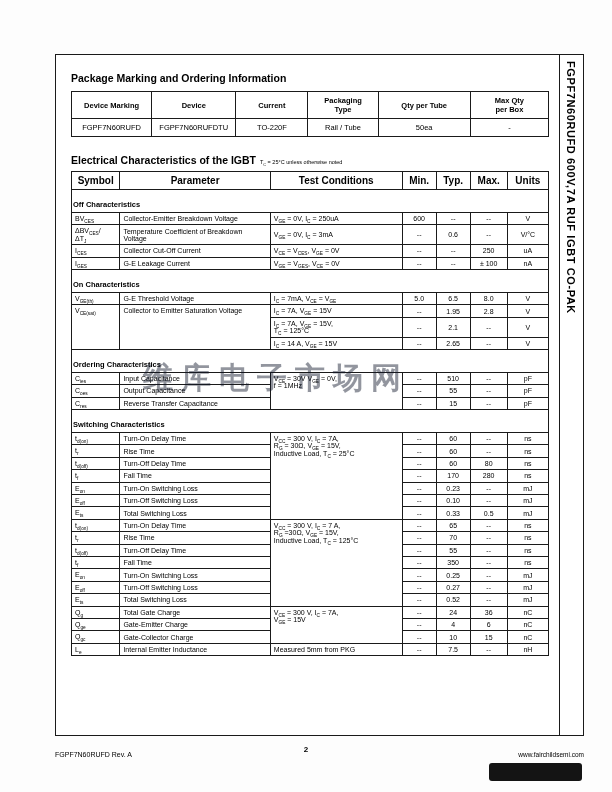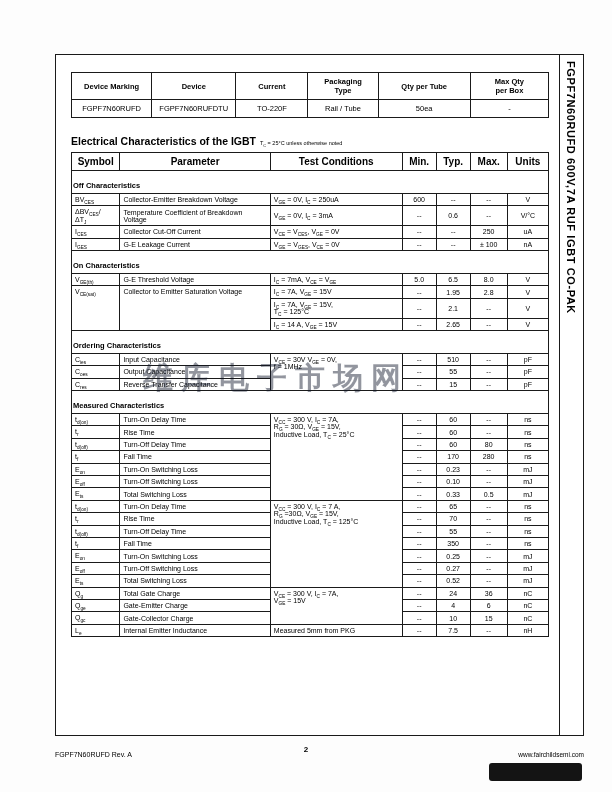--- a/index.html
+++ b/index.html
@@ -75,20 +75,21 @@
 </style>
 </head>
 <body>
 
 <div class="viewport">
 
   <div class="frame">
 
     <div class="content">
 
+      <div class="h-title">Package Marking and Ordering Information</div>
 
       <table class="otable">
         <colgroup>
           <col style="width:80px">
             <col style="width:84px">
             <col style="width:72px">
           <col style="width:70px">
             <col style="width:92px">
             <col style="width:78px">
         </colgroup>
@@ -236,21 +237,21 @@
             </tr>
             <tr>
               <td class="al">C<sub>res</sub></td>
               <td class="al">Reverse Transfer Capacitance</td>
               <td>--</td>
               <td>15</td>
               <td>--</td>
               <td>pF</td>
             </tr>
             <tr>
-              <td colspan="7" class="section">Measured Characteristics</td>
+              <td colspan="7" class="section">Switching Characteristics</td>
             </tr>
             <tr>
               <td class="al">t<sub>d(on)</sub></td>
               <td class="al">Turn-On Delay Time</td>
               <td rowspan="7" class="top al">V<sub>CC</sub> = 300 V, I<sub>C</sub> = 7A,<br>R<sub>G</sub> = 30Ω, V<sub>GE</sub> = 15V,<br>Inductive Load, T<sub>C</sub> = 25°C</td>
               <td>--</td>
               <td>60</td>
               <td>--</td>
               <td>ns</td>
             </tr>

